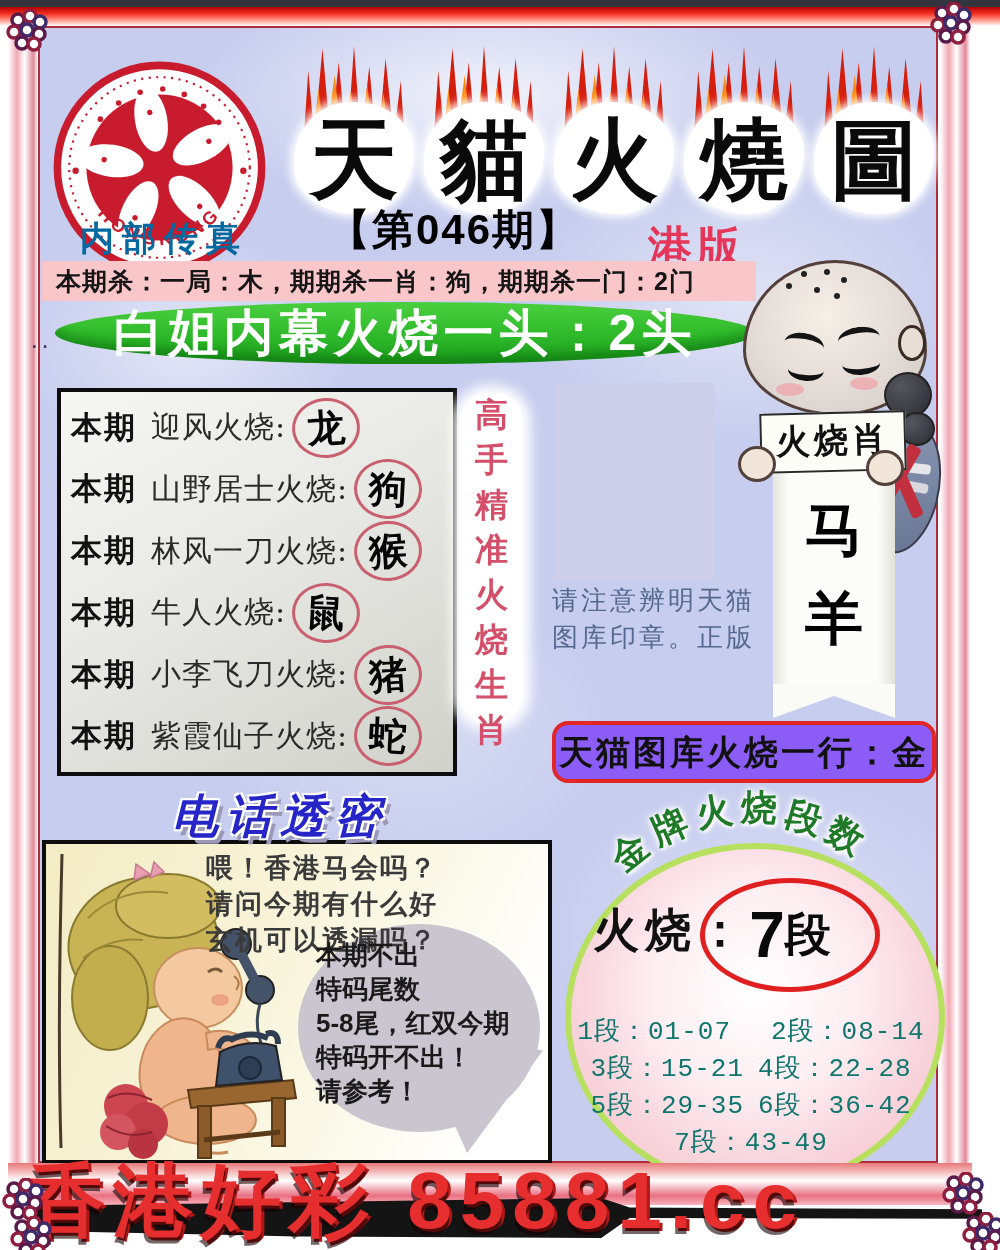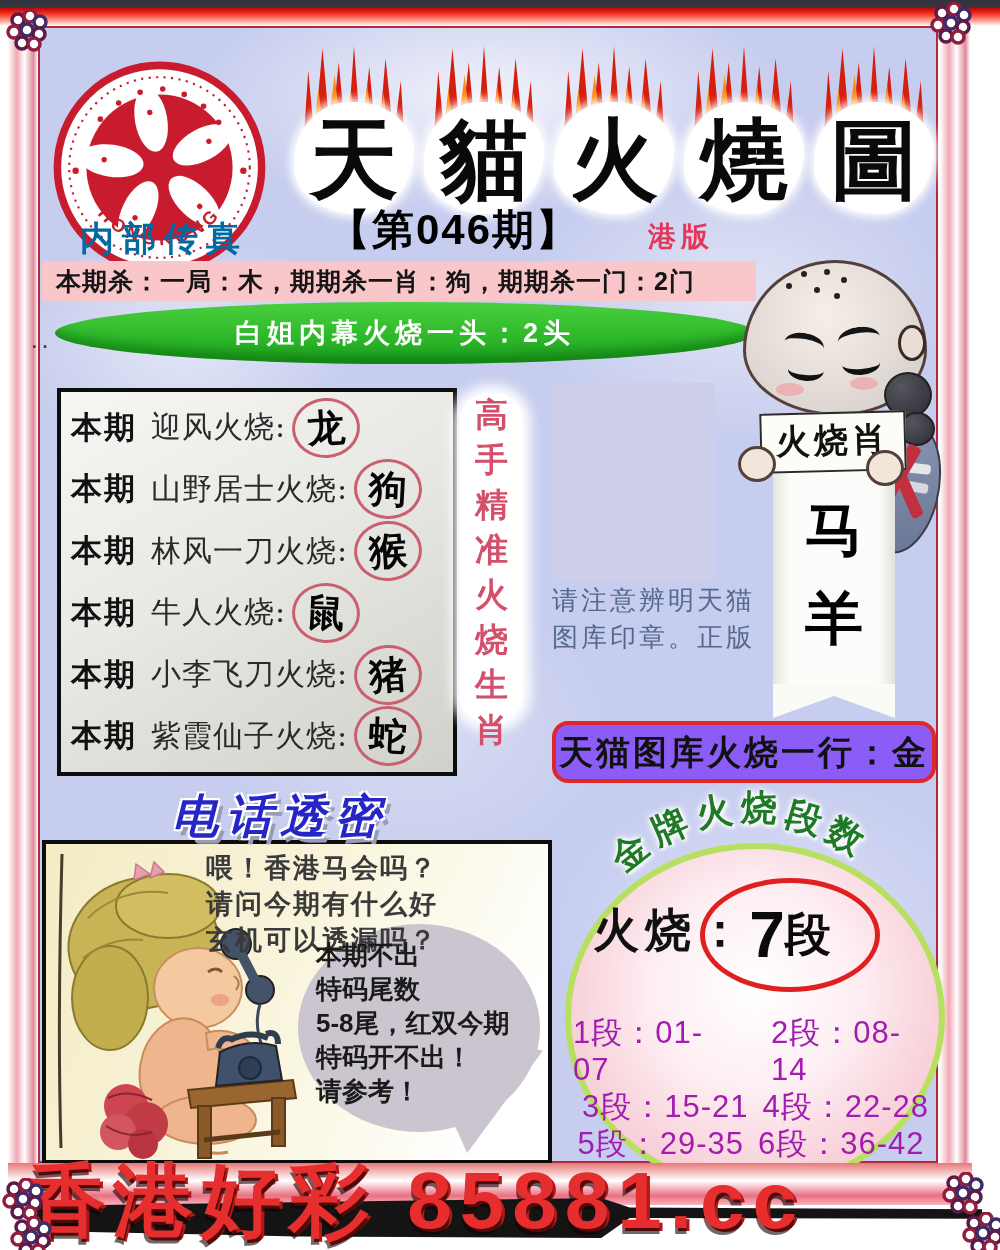--- a/index.html
+++ b/index.html
@@ -29,28 +29,28 @@
   .seal{left:52px;top:60px;width:215px;height:215px;}
   .title-group{left:292px;top:40px;width:646px;height:180px;}
   .tslot{position:absolute;top:0;width:126px;height:180px;}
   .flame{position:absolute;left:6px;top:0;width:112px;height:122px;}
   .blob{position:absolute;left:2px;top:62px;width:120px;height:112px;background:#fff;
     border-radius:48% 52% 46% 54%/55% 45% 58% 42%;box-shadow:0 0 8px 4px rgba(255,255,255,.9);}
   .tchar{position:absolute;left:2px;top:64px;width:120px;height:110px;line-height:110px;text-align:center;
     font-family:"DejaVu Serif","Liberation Serif",serif;font-size:88px;font-weight:900;color:#0a0a0a;}
   .fax{left:80px;top:216px;font-size:34px;font-weight:800;color:#0369a1;letter-spacing:8px;}
   .issue{left:328px;top:202px;font-size:42px;font-weight:800;color:#000;letter-spacing:2px;}
-  .hk{left:648px;top:218px;font-size:28px;font-weight:800;color:#e5365a;letter-spacing:5px;}
+  .hk{left:648px;top:218px;font-size:44px;font-weight:800;color:#e5365a;letter-spacing:5px;}
   .kill{left:42px;top:261px;width:714px;height:40px;background:#f9c6ca;line-height:40px;
     padding-left:14px;box-sizing:border-box;font-size:25px;font-weight:700;color:#151515;letter-spacing:1px;}
   .stray{left:30px;top:330px;font-size:26px;color:#3a3a52;letter-spacing:2px;}
   .green{left:55px;top:302px;width:700px;height:62px;border-radius:50%;
     background:linear-gradient(180deg,#4bd03f 0%,#2eb92a 55%,#1c9e1d 100%);
     box-shadow:inset 0 -8px 10px rgba(0,80,0,.35);
-    text-align:center;line-height:62px;font-size:27px;font-weight:800;color:#fff;letter-spacing:5px;}
+    text-align:center;line-height:62px;font-size:50px;font-weight:800;color:#fff;letter-spacing:5px;}
   
   .mainbox{left:57px;top:388px;width:400px;height:388px;box-sizing:border-box;border:4px solid #0d0d0d;
     background:linear-gradient(150deg,#f6f6f4 0%,#e8e8e4 45%,#d1d1cb 100%);
     display:flex;flex-direction:column;justify-content:space-evenly;padding:4px 10px;}
   .prow{display:flex;align-items:center;}
   .p-period{font-size:31px;font-weight:800;color:#111;letter-spacing:2px;margin-right:14px;}
   .p-source{font-family:"DejaVu Serif","Liberation Serif",serif;font-size:30px;color:#2a2a2a;letter-spacing:1px;}
   .p-zodiac{margin-left:6px;width:62px;height:54px;border:3px solid #c96070;border-radius:50%;
     display:flex;align-items:center;justify-content:center;font-size:38px;font-weight:900;color:#050505;
     transform:rotate(-4deg);}
@@ -92,24 +92,24 @@
     border:4px solid #e02626;border-radius:16px;text-align:center;line-height:54px;
     font-size:34px;font-weight:800;color:#111;letter-spacing:3px;z-index:2;}
   .arcchar{font-size:36px;font-weight:800;color:#1f7a28;z-index:2;
     text-shadow:0 0 4px #fff,0 0 6px #fff,0 0 9px #fff,2px 2px 3px rgba(255,255,255,.95);}
   .bigcircle{left:565px;top:843px;width:368px;height:336px;border-radius:50%;border:6px solid #b8e060;
     background:radial-gradient(circle at 50% 42%,#ffffff 0%,#fdeef2 38%,#f8d2da 68%,#f5c2cc 100%);z-index:1;}
   .firelabel{left:593px;top:900px;font-size:46px;font-weight:800;color:#111;letter-spacing:6px;z-index:2;}
   .redellipse{left:700px;top:878px;width:170px;height:104px;border:5px solid #e02020;border-radius:50%;
     display:flex;align-items:center;justify-content:center;z-index:2;color:#0a0a0a;}
   .seg7{font-size:64px;font-weight:800;} .segu{font-size:46px;font-weight:800;}
-  .segrows{left:573px;top:1014px;width:356px;z-index:2;font-family:Liberation Sans, sans-serif;
-    font-size:31px;color:#a21caf;letter-spacing:1px;}
+  .segrows{left:573px;top:1014px;width:356px;z-index:2;font-family:Liberation Mono, monospace;
+    font-size:26px;color:#0f766e;letter-spacing:1px;}
   .seg-row{display:flex;justify-content:center;line-height:37px;}
-  .g40{gap:40px;} .g14{gap:14px;justify-content:flex-end;} .g34{gap:14px;}
+  .g40{gap:40px;} .g14{gap:14px;} .g34{gap:14px;}
   
   .ptitle{left:172px;top:786px;font-size:46px;font-weight:800;font-style:italic;color:#2626c8;
     letter-spacing:8px;z-index:2;
     text-shadow:-2px -2px 0 #fff,2px -2px 0 #fff,-2px 2px 0 #fff,2px 2px 0 #fff,5px 6px 0 #9a9ab8;font-family:Liberation Mono, monospace;}
   .pbox{left:42px;top:840px;width:510px;height:324px;box-sizing:border-box;border:4px solid #0d0d0d;
     background:linear-gradient(115deg,#f3ecc4 0%,#f8f3d8 40%,#fbf9ea 65%,#ffffff 88%);z-index:1;}
   .qlines{left:206px;top:850px;font-family:"DejaVu Serif","Liberation Serif",serif;font-size:27px;
     font-weight:600;color:#3a3a3a;line-height:36px;letter-spacing:2px;z-index:2;}
   .bubble{left:298px;top:924px;width:242px;height:208px;background:#cac5ce;border-radius:50%;z-index:1;}
   .tail{left:428px;top:1028px;width:115px;height:125px;background:#cac5ce;z-index:1;

